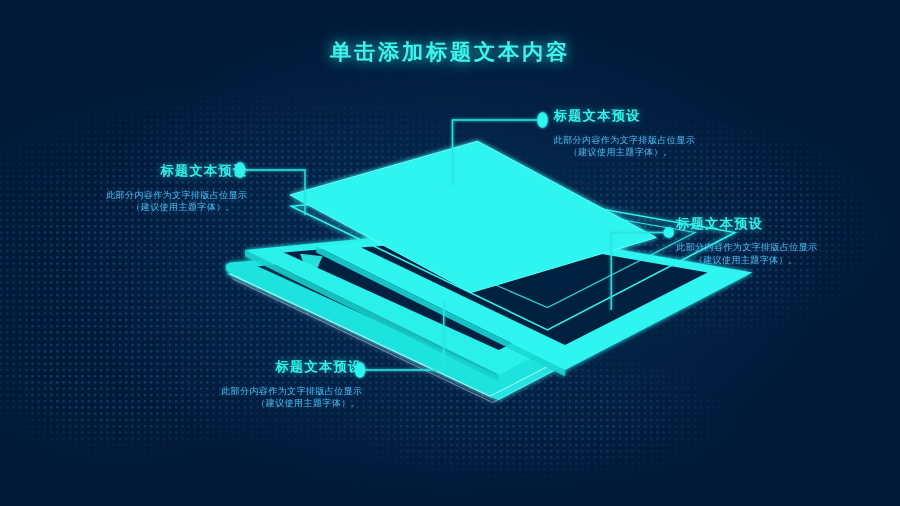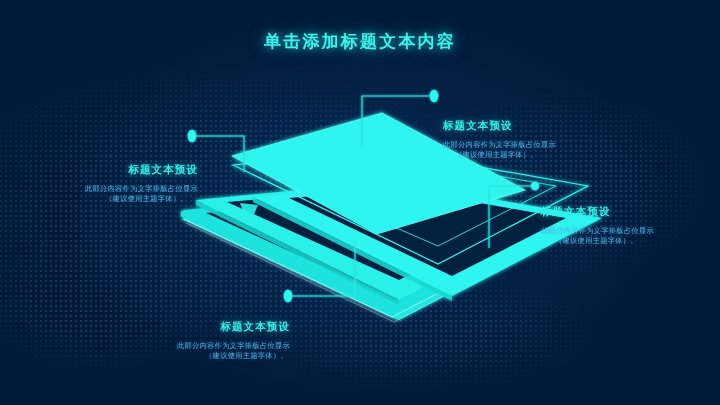--- a/index.html
+++ b/index.html
@@ -6,21 +6,21 @@
     margin: 0;
     padding: 0;
     background: #021a3a;
   }
   #slide {
     position: relative;
     width: 720px;
     height: 405px;
     overflow: hidden;
     background: #021a3a;
-    font-family: Liberation Serif, serif;
+    font-family: Liberation Sans, sans-serif;
     -webkit-font-smoothing: antialiased;
   }
 
   
   .bg-dots {
     position: absolute;
     left: 0; top: 0;
     width: 720px; height: 405px;
     background-image:
       radial-gradient(circle at 1px 1px, rgba(70,150,210,0.30) 0.9px, transparent 1.1px);
@@ -53,21 +53,21 @@
     text-align: center;
     color: #3df3ec;
     font-size: 17px;
     font-weight: bold;
     letter-spacing: 2.2px;
     text-shadow: 0 0 9px rgba(45,240,235,0.65), 0 0 18px rgba(45,240,235,0.35);
     white-space: nowrap;
   }
 
   
-  .callout { position: absolute; margin-top: 33px; }
+  .callout { position: absolute; }
   .callout .c-title {
     color: #34efe8;
     font-size: 10.5px;
     font-weight: bold;
     letter-spacing: 1.1px;
     white-space: nowrap;
     text-shadow: 0 0 6px rgba(45,240,235,0.55);
     line-height: 14px;
   }
   .callout .c-body {

